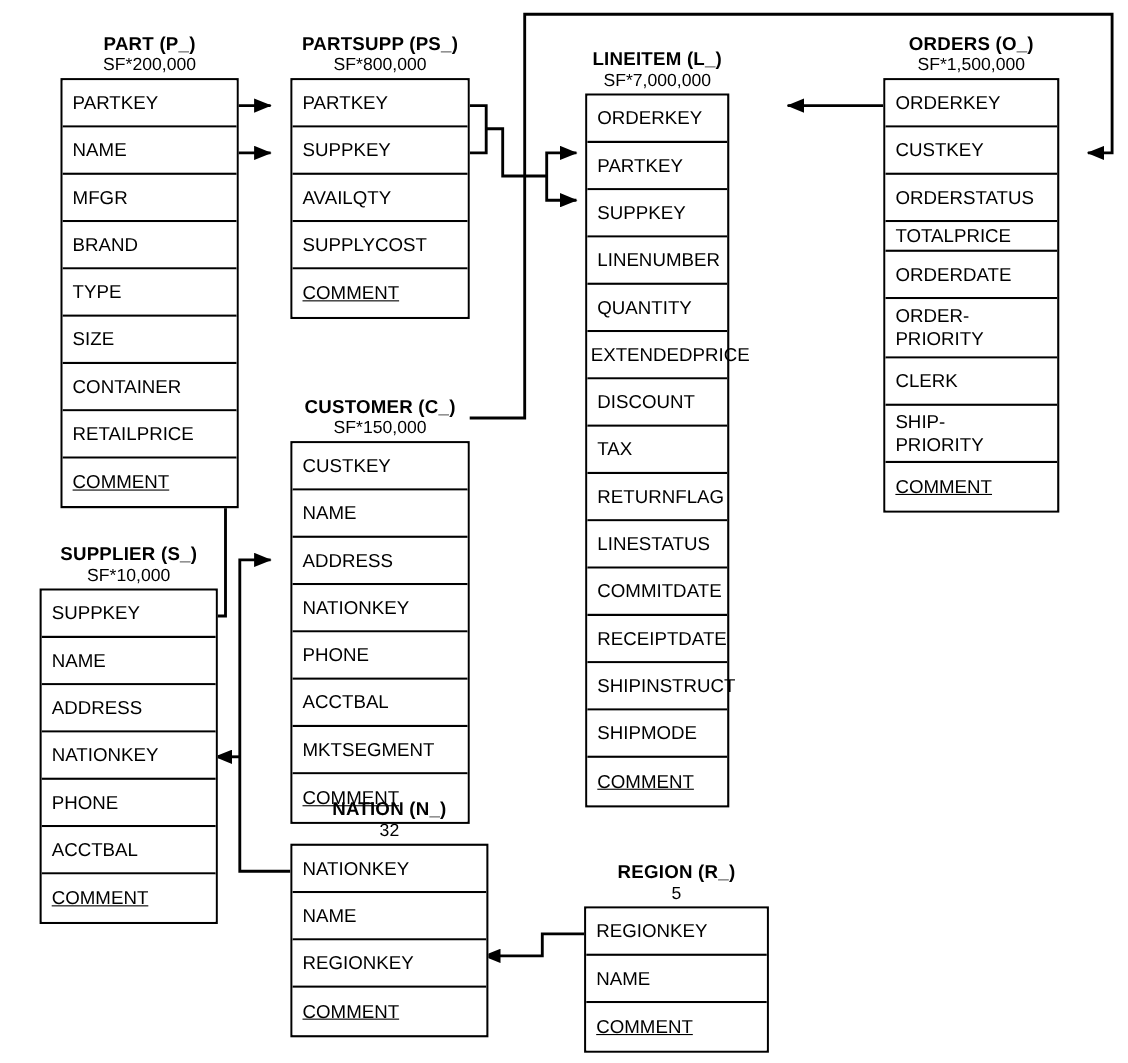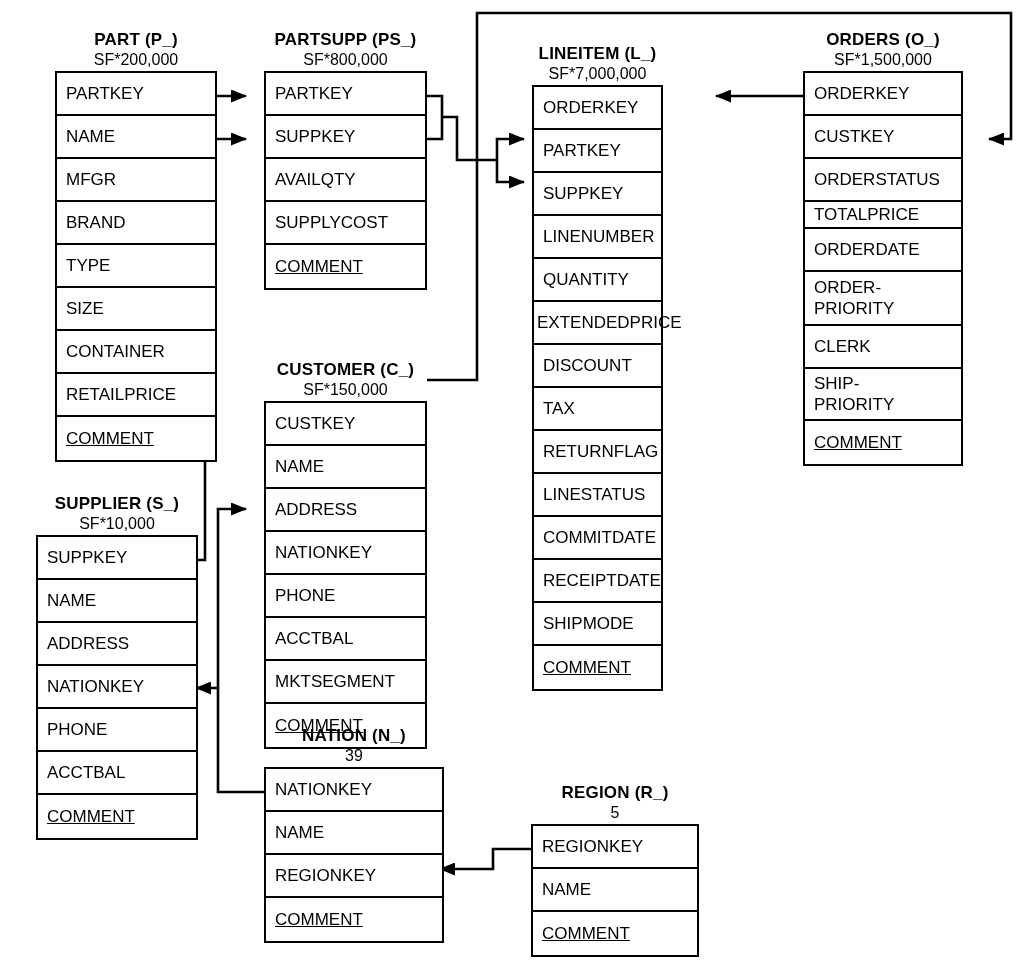--- a/index.html
+++ b/index.html
@@ -122,21 +122,21 @@
       <div class="attr" style="height:43px">NATIONKEY</div>
       <div class="attr" style="height:43px">PHONE</div>
       <div class="attr" style="height:43px">ACCTBAL</div>
       <div class="attr" style="height:43px">MKTSEGMENT</div>
       <div class="attr" style="height:43px">COMMENT</div>
     </div>
   </div>
 
   <div class="entity" style="left:264px;top:726px;width:180px;">
     <div class="ent-title">NATION (N_)</div>
-    <div class="ent-card">39</div>
+    <div class="ent-card">32</div>
     <div class="ent-box">
       <div class="attr" style="height:43px">NATIONKEY</div>
       <div class="attr" style="height:43px">NAME</div>
       <div class="attr" style="height:43px">REGIONKEY</div>
       <div class="attr" style="height:43px">COMMENT</div>
     </div>
   </div>
 
   <div class="entity" style="left:532px;top:44px;width:131px;">
     <div class="ent-title">LINEITEM (L_)</div>
@@ -147,20 +147,21 @@
       <div class="attr" style="height:43px">SUPPKEY</div>
       <div class="attr" style="height:43px">LINENUMBER</div>
       <div class="attr" style="height:43px">QUANTITY</div>
       <div class="attr" style="height:43px;padding-left:3px">EXTENDEDPRICE</div>
       <div class="attr" style="height:43px">DISCOUNT</div>
       <div class="attr" style="height:43px">TAX</div>
       <div class="attr" style="height:43px">RETURNFLAG</div>
       <div class="attr" style="height:43px">LINESTATUS</div>
       <div class="attr" style="height:43px">COMMITDATE</div>
       <div class="attr" style="height:43px">RECEIPTDATE</div>
+      <div class="attr" style="height:43px">SHIPINSTRUCT</div>
       <div class="attr" style="height:43px">SHIPMODE</div>
       <div class="attr" style="height:43px">COMMENT</div>
     </div>
   </div>
 
   <div class="entity" style="left:531px;top:783px;width:168px;">
     <div class="ent-title">REGION (R_)</div>
     <div class="ent-card">5</div>
     <div class="ent-box">
       <div class="attr" style="height:43px">REGIONKEY</div>

